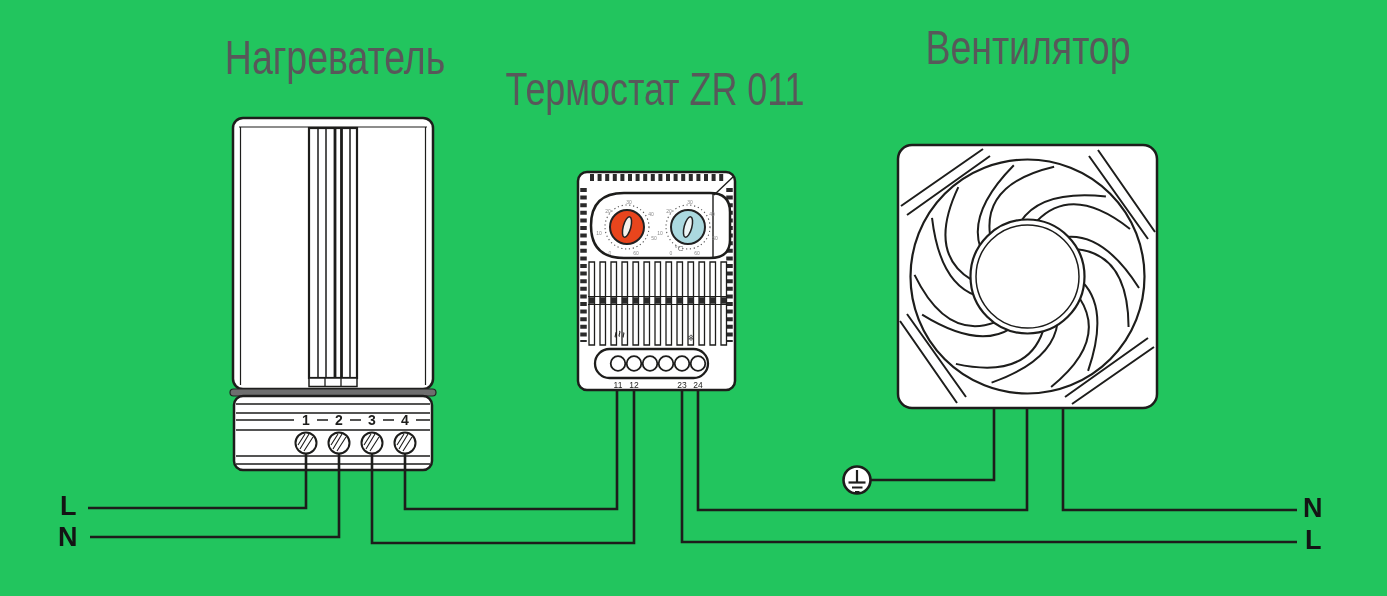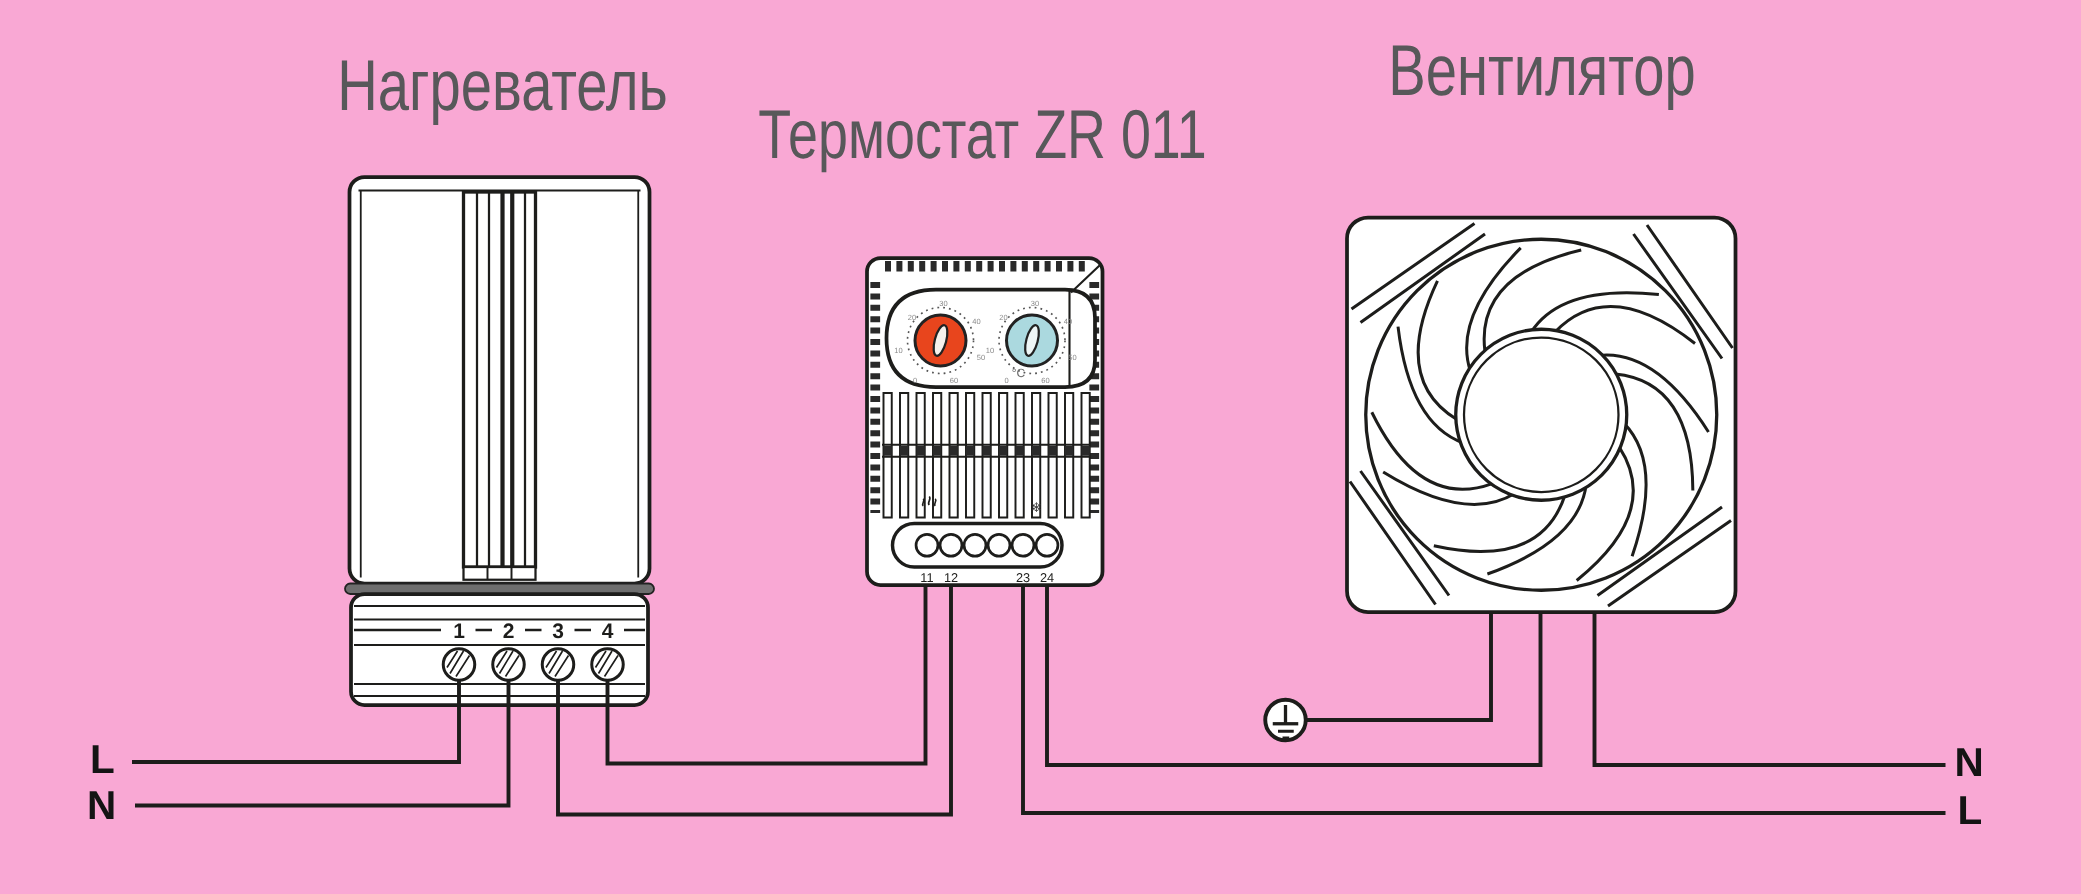--- a/index.html
+++ b/index.html
@@ -1,16 +1,16 @@
 <!DOCTYPE html>
 <html><head>
 <meta charset="utf-8">
 <style>
   html,body{margin:0;padding:0;background:#fff;}
-  #stage{position:relative;width:1387px;height:596px;background:#f9a8d4;overflow:hidden;
+  #stage{position:relative;width:1387px;height:596px;background:#22c55e;overflow:hidden;
          font-family:"Liberation Sans",sans-serif;}
   .title{position:absolute;color:#58585a;font-weight:500;text-align:center;
          transform:scaleX(0.78);letter-spacing:0px;white-space:nowrap;}
   #title-heater{left:160px;top:30px;width:350px;font-size:48px;}
   #title-thermostat{left:455px;top:62px;width:400px;font-size:46px;}
   #title-fan{left:853px;top:20px;width:350px;font-size:48px;}
   .pwr{position:absolute;font-size:27px;font-weight:bold;color:#141414;line-height:1;}
   #pwr-l-left{left:60px;top:493px;}
   #pwr-n-left{left:58px;top:524px;}
   #pwr-n-right{left:1303px;top:495px;}

